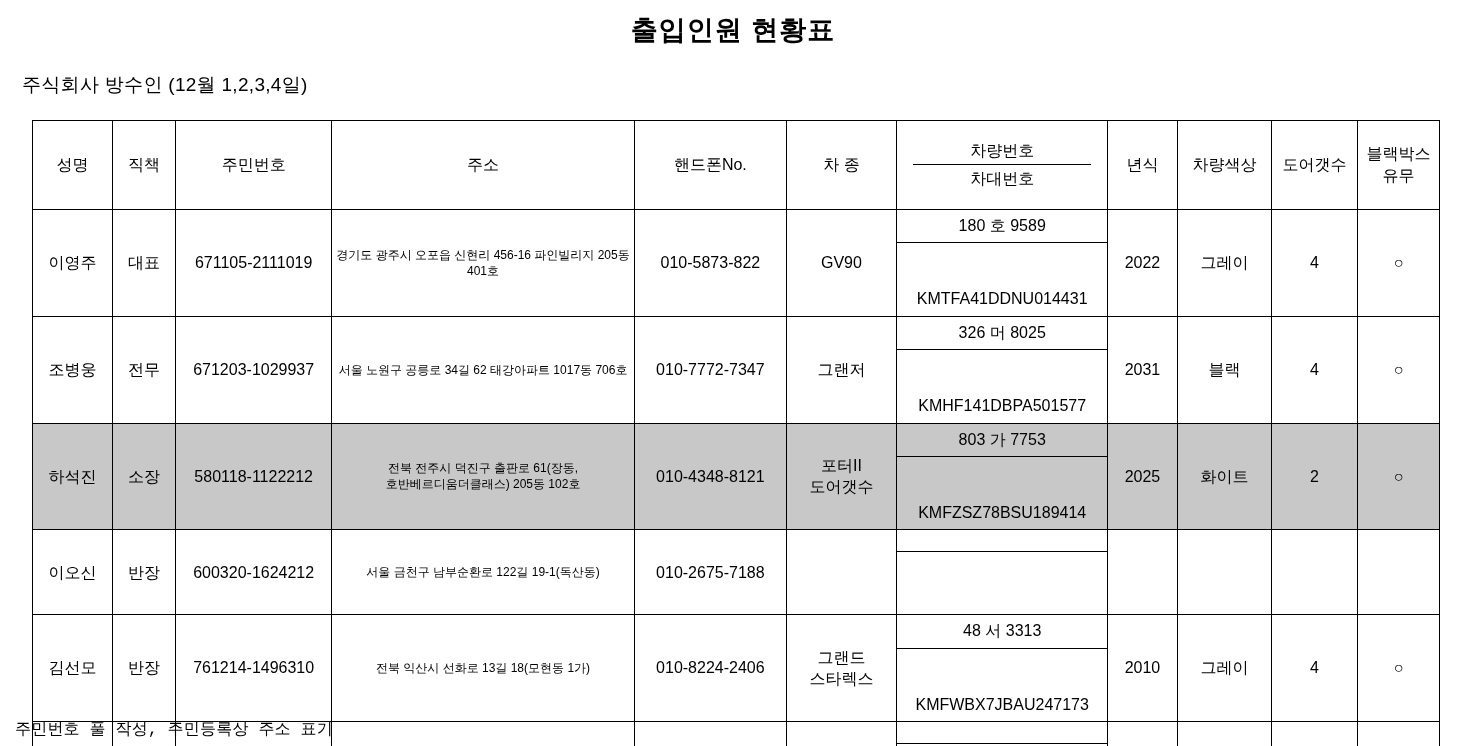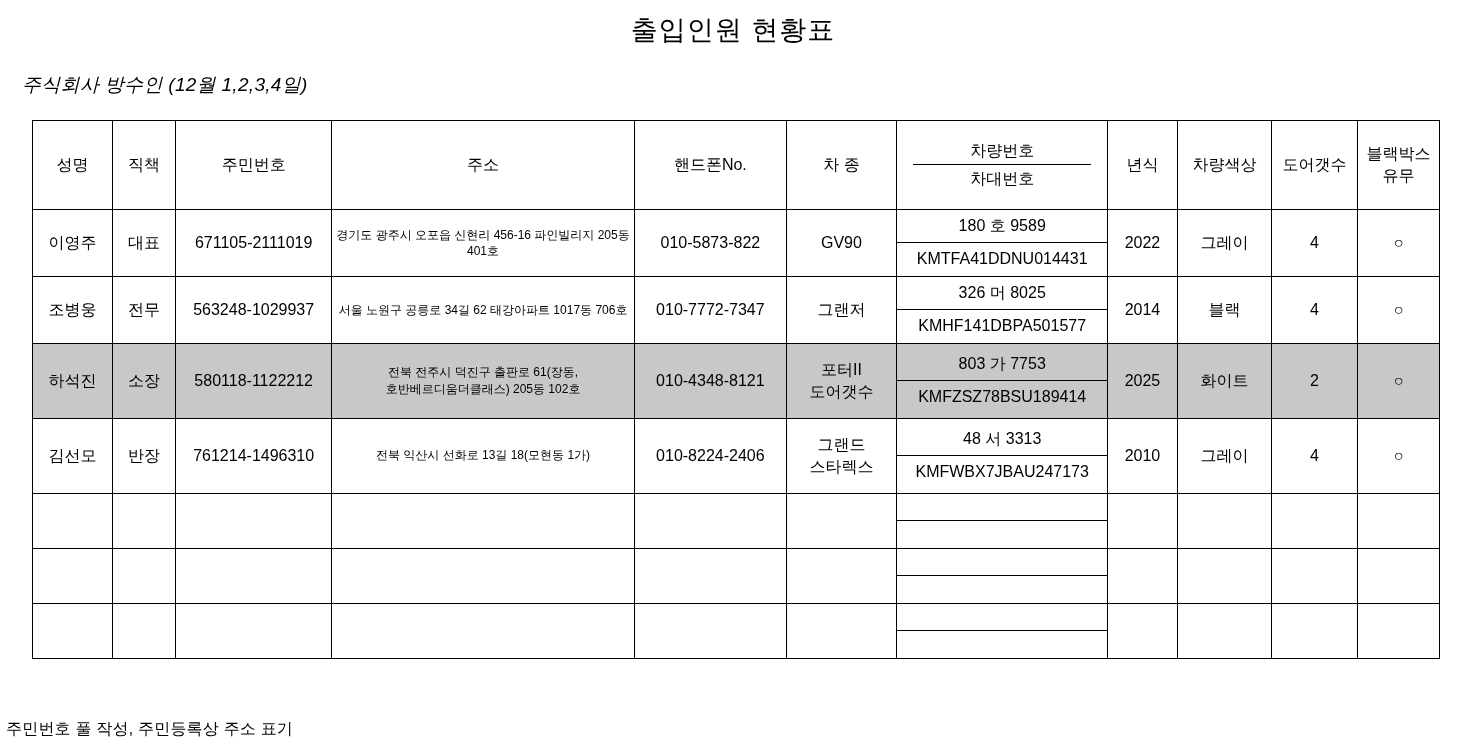--- a/index.html
+++ b/index.html
@@ -17,30 +17,29 @@
   }
   .page {
     width: 1470px;
     height: 746px;
     position: relative;
     box-sizing: border-box;
   }
   .doc-title {
     text-align: center;
     font-size: 27px;
-    font-weight: normal;
+    font-weight: bold;
     letter-spacing: 1px;
     margin: 12px 4px 0 0;
     padding: 0;
   }
   .subtitle {
     font-size: 19px;
     margin: 24px 0 0 22px;
     letter-spacing: 0.3px;
-    font-style: italic;
   }
   .table-wrap {
     margin: 22px 0 0 32px;
     width: 1408px;
   }
   table.main {
     border-collapse: collapse;
     table-layout: fixed;
     width: 1408px;
     font-size: 16px;
@@ -80,42 +79,44 @@
     padding: 5px 2px;
     min-height: 22px;
     box-sizing: border-box;
     text-align: center;
   }
   .veh-cell .vin {
     line-height: 1.4;
     padding: 5px 2px;
     min-height: 22px;
     box-sizing: border-box;
+    margin-top: 40px;
   }
   tr.row-data td {
     height: 52px;
   }
   tr.row-tall td {
     height: 70px;
   }
   tr.row-empty td {
     height: 50px;
   }
   tr.highlight td {
     background: #c8c8c8;
   }
   .addr {
     font-size: 12px;
   }
   .footnote {
     position: absolute;
-    left: 6px;
+    left: 15px;
     bottom: 18px;
     font-size: 16px;
     letter-spacing: 0.2px;
+    font-family: Liberation Mono, monospace;
   }
 </style>
 </head>
 <body>
 
 <div class="page">
 
   <h1 class="doc-title">출입인원 현황표</h1>
 
   <div class="subtitle">주식회사 방수인 (12월 1,2,3,4일)</div>
@@ -167,29 +168,29 @@
           </td>
           <td>2022</td>
           <td>그레이</td>
           <td>4</td>
           <td>○</td>
         </tr>
 
         <tr class="row-data">
           <td>조병웅</td>
           <td>전무</td>
-          <td>563248-1029937</td>
+          <td>671203-1029937</td>
           <td class="addr">서울 노원구 공릉로 34길 62 태강아파트 1017동 706호</td>
           <td>010-7772-7347</td>
           <td>그랜저</td>
           <td class="veh-cell">
             <div class="plate">326 머 8025</div>
             <div class="vin">KMHF141DBPA501577</div>
           </td>
-          <td>2014</td>
+          <td>2031</td>
           <td>블랙</td>
           <td>4</td>
           <td>○</td>
         </tr>
 
         <tr class="row-tall highlight">
           <td>하석진</td>
           <td>소장</td>
           <td>580118-1122212</td>
           <td class="addr">전북 전주시 덕진구 출판로 61(장동, 호반베르디움더클래스) 205동 102호</td>
@@ -198,20 +199,36 @@
           <td class="veh-cell">
             <div class="plate">803 가 7753</div>
             <div class="vin">KMFZSZ78BSU189414</div>
           </td>
           <td>2025</td>
           <td>화이트</td>
           <td>2</td>
           <td>○</td>
         </tr>
 
+        <tr class="row-data">
+          <td>이오신</td>
+          <td>반장</td>
+          <td>600320-1624212</td>
+          <td class="addr">서울 금천구 남부순환로 122길 19-1(독산동)</td>
+          <td>010-2675-7188</td>
+          <td></td>
+          <td class="veh-cell">
+            <div class="plate"></div>
+            <div class="vin"></div>
+          </td>
+          <td></td>
+          <td></td>
+          <td></td>
+          <td></td>
+        </tr>
 
         <tr class="row-tall">
           <td>김선모</td>
           <td>반장</td>
           <td>761214-1496310</td>
           <td class="addr">전북 익산시 선화로 13길 18(모현동 1가)</td>
           <td>010-8224-2406</td>
           <td>그랜드 스타렉스</td>
           <td class="veh-cell">
             <div class="plate">48 서 3313</div>

